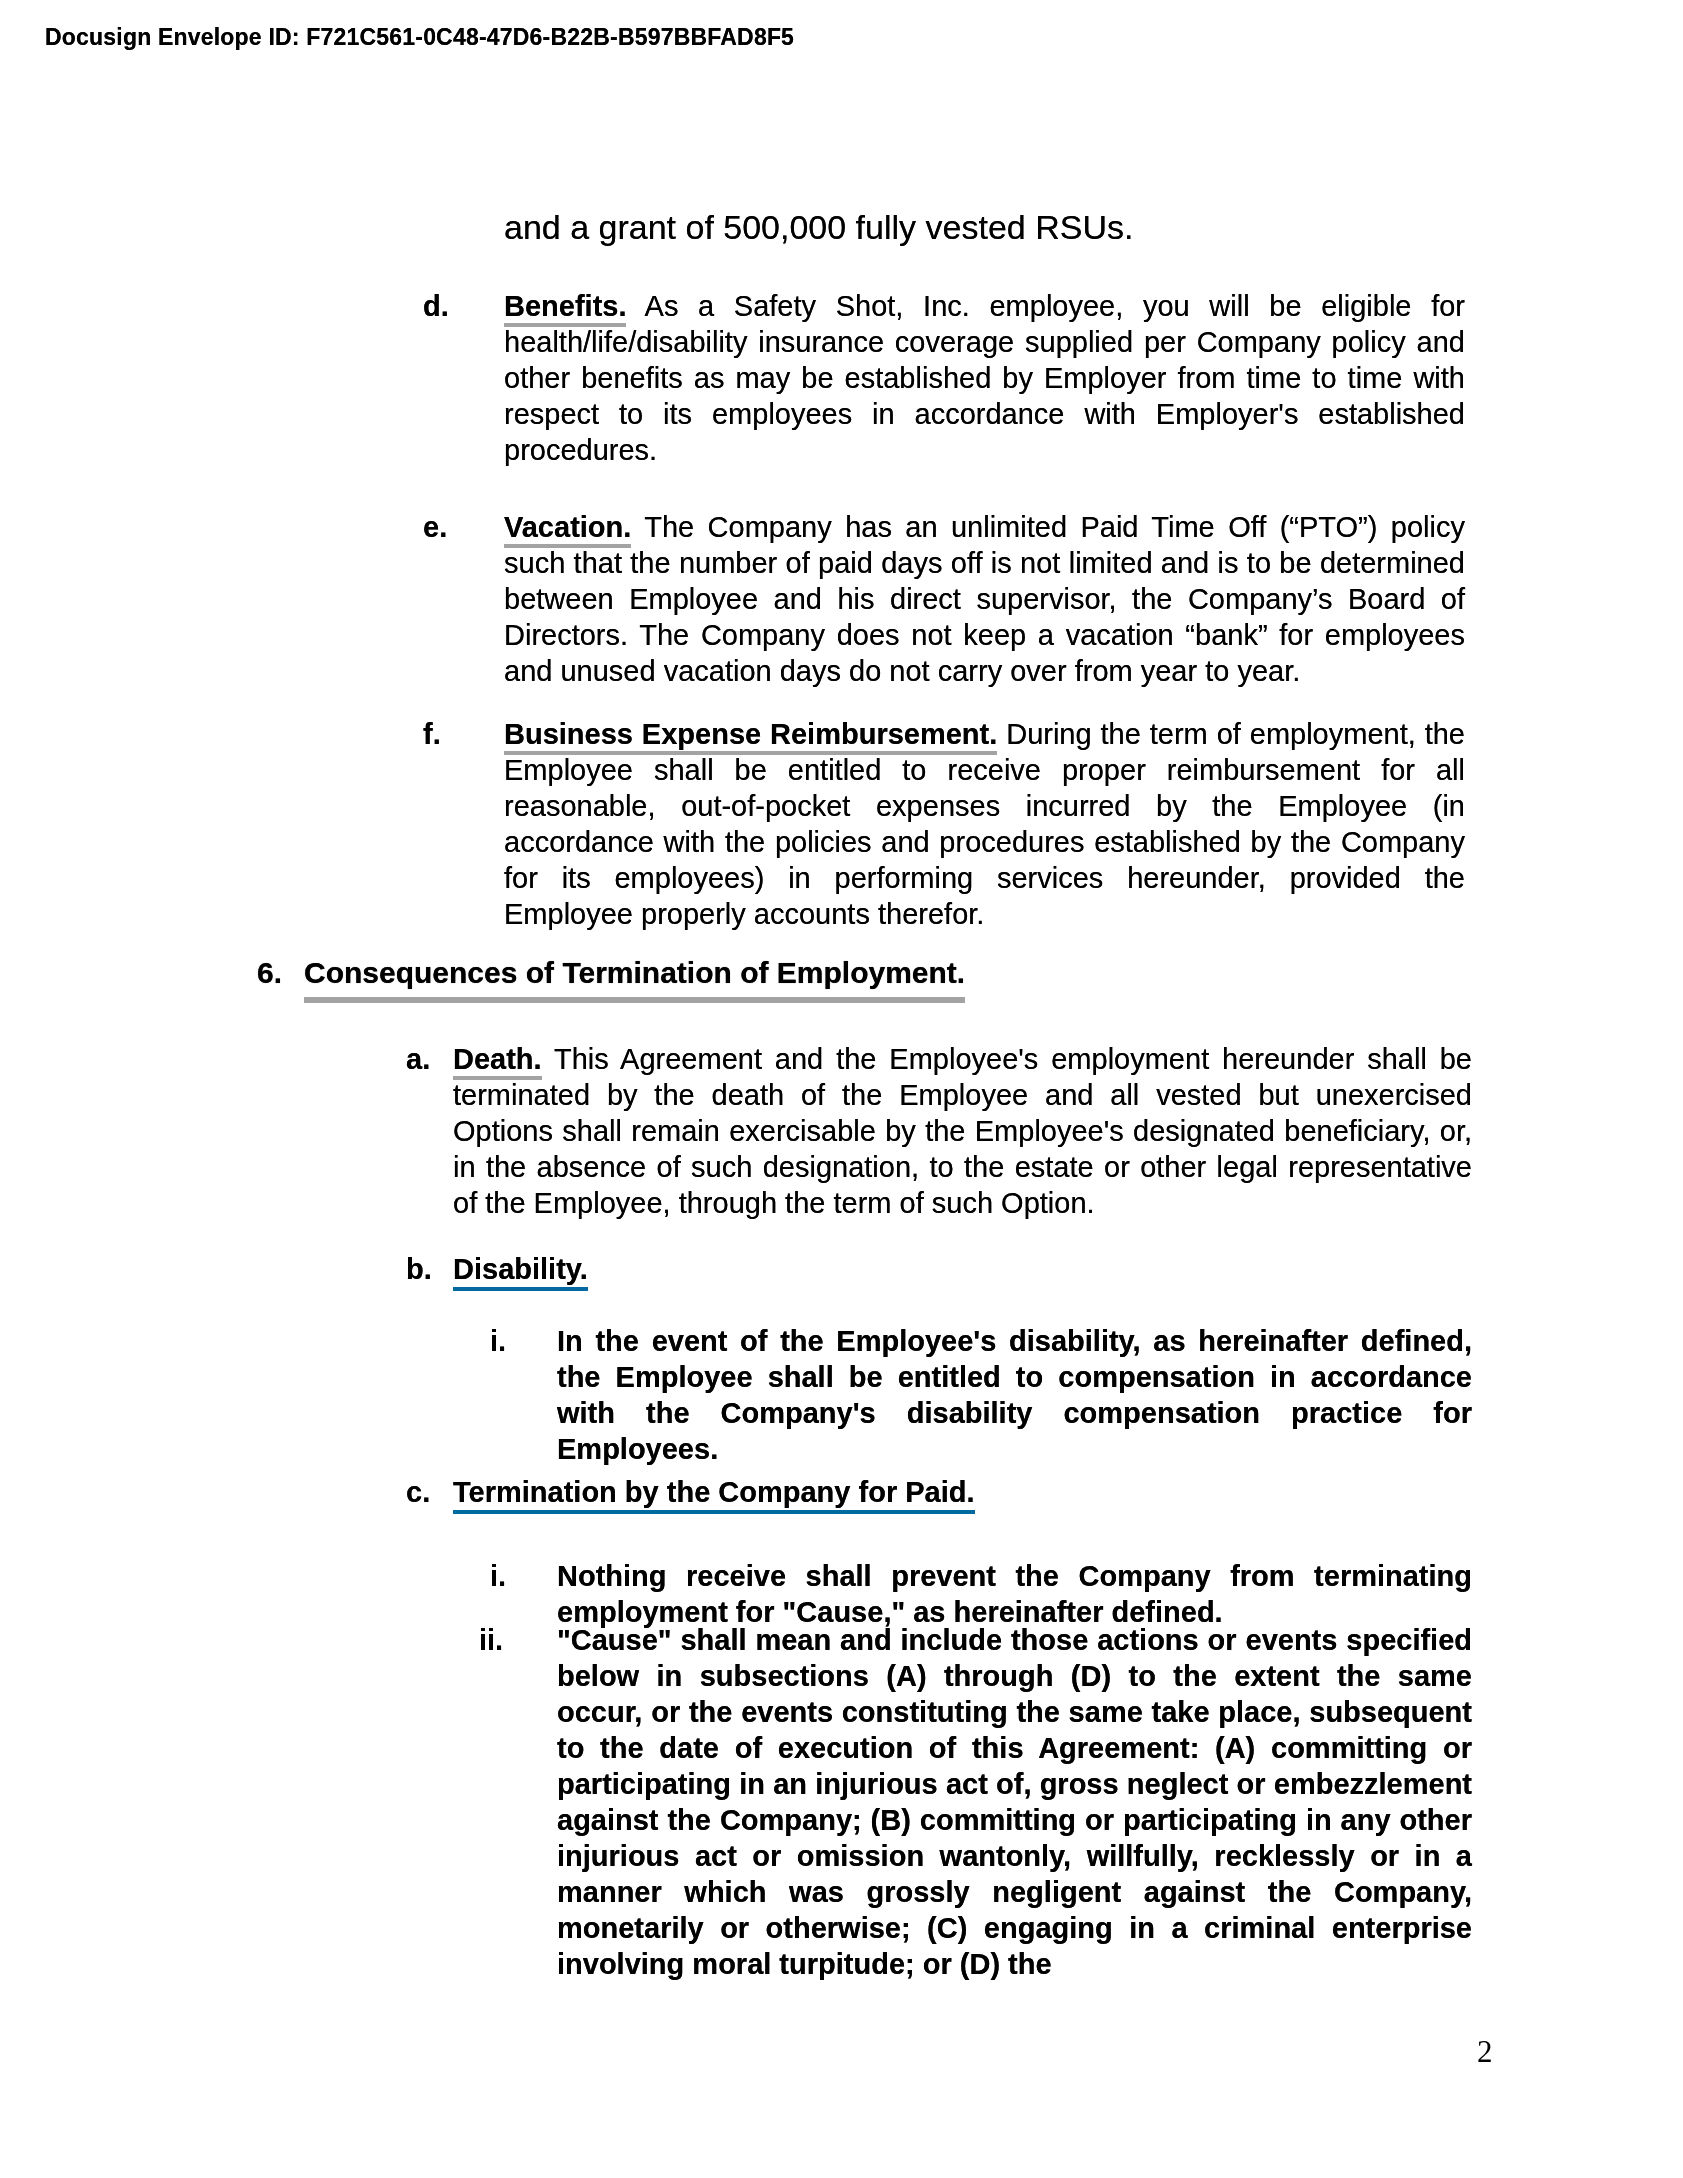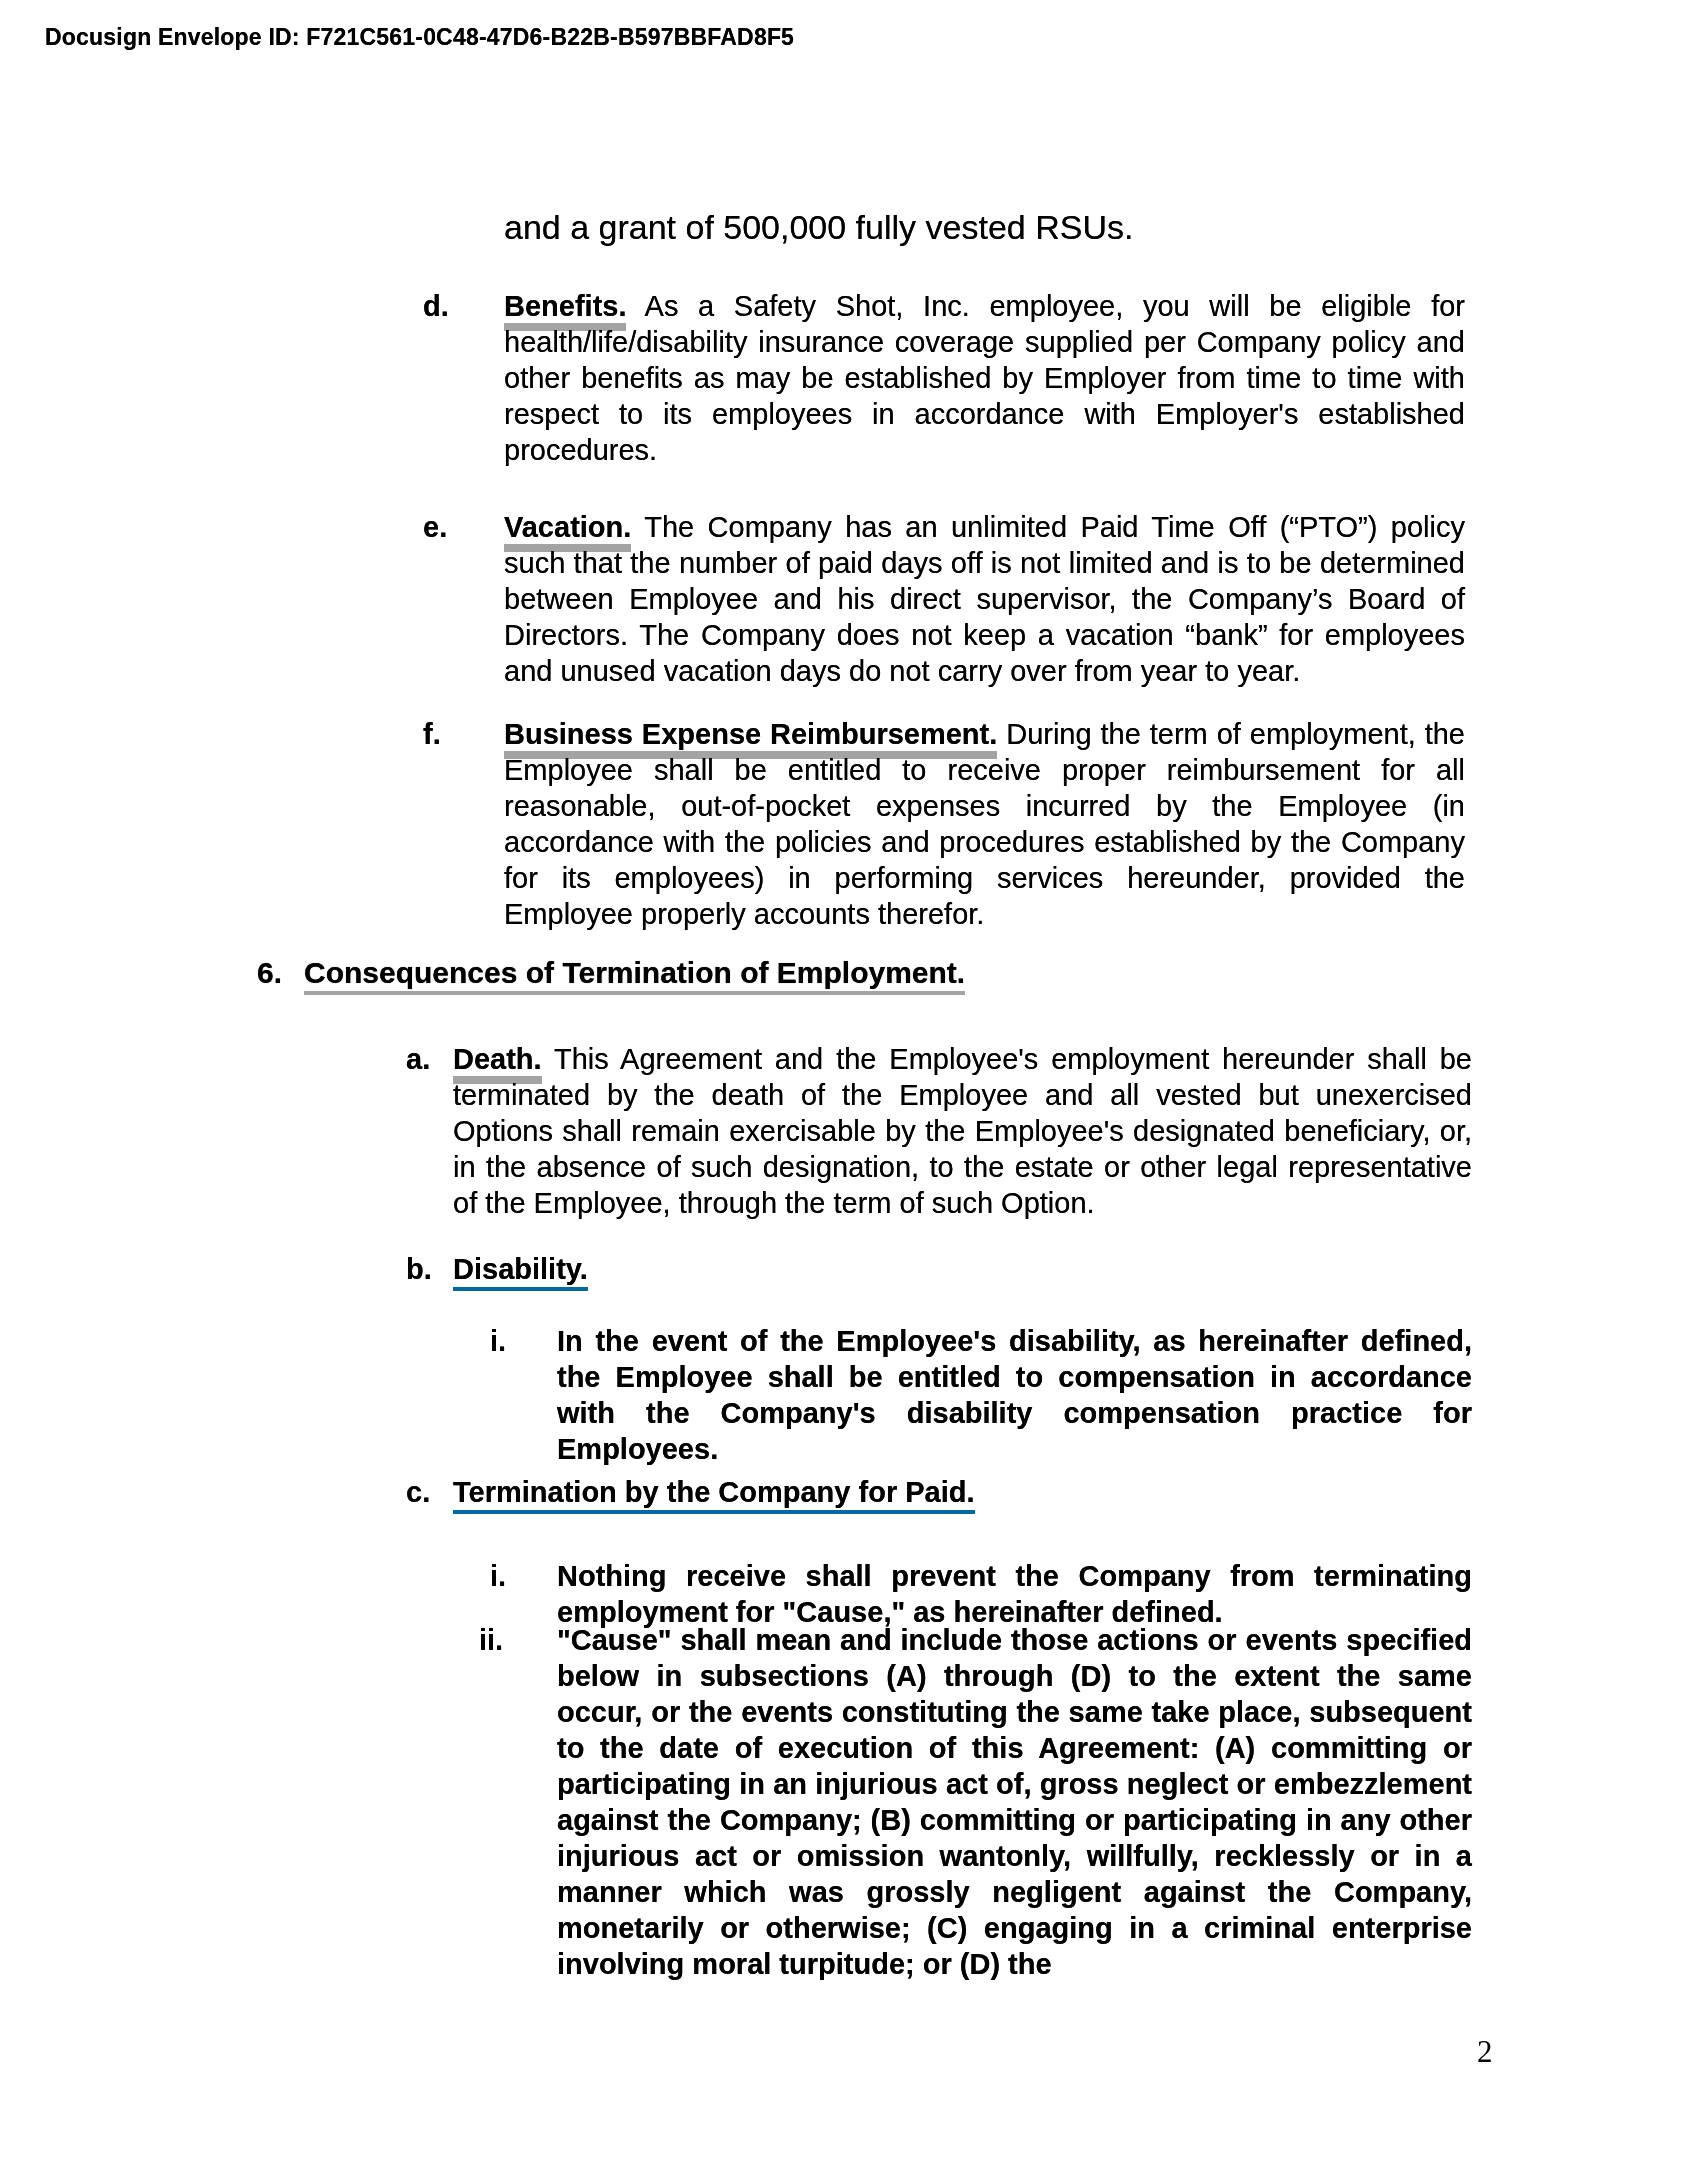--- a/index.html
+++ b/index.html
@@ -37,21 +37,21 @@
     position: absolute;
     left: 0;
     top: 0;
     font-weight: bold;
   }
   .item .body {
     text-align: justify;
   }
   .runin {
     font-weight: bold;
-    border-bottom: 8px solid #a3a3a3;
+    border-bottom: 4px solid #a3a3a3;
     padding-bottom: 1px;
   }
   .heading-standalone {
     font-weight: bold;
     border-bottom: 4px solid #0369a1;
     padding-bottom: 2px;
   }
   
   .clause-def { left: 423px; width: 1042px; }
   .clause-def .body { margin-left: 81px; }
@@ -80,22 +80,22 @@
     font-weight: bold;
     text-shadow: 0 0 0.7px rgba(0,0,0,0.9);
   }
   .section-heading .sec-num {
     position: absolute;
     left: 0;
     top: 0;
   }
   .section-heading .sec-title {
     margin-left: 47px;
-    border-bottom: 4px solid #a3a3a3;
-    padding-bottom: 2px;
+    border-bottom: 6px solid #a3a3a3;
+    padding-bottom: 8px;
   }
   .page-number {
     position: absolute;
     left: 1477px;
     top: 2034px;
     font-family: "Liberation Serif", serif;
     font-size: 31px;
   }
 </style>
 </head>

